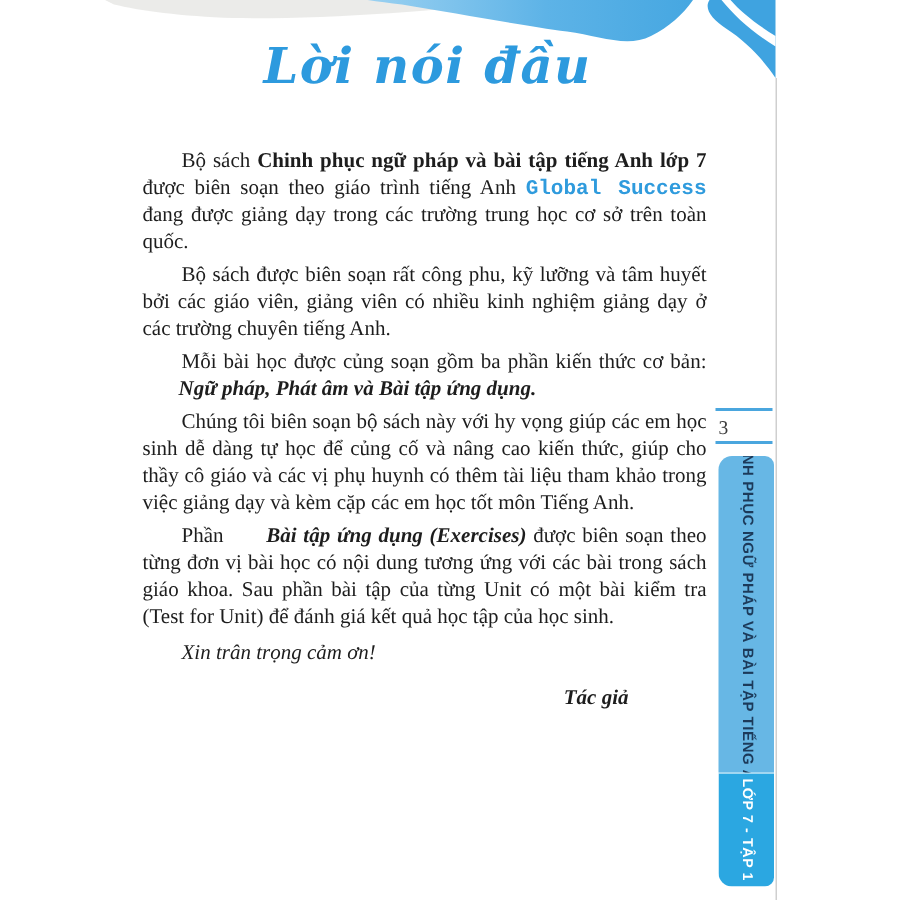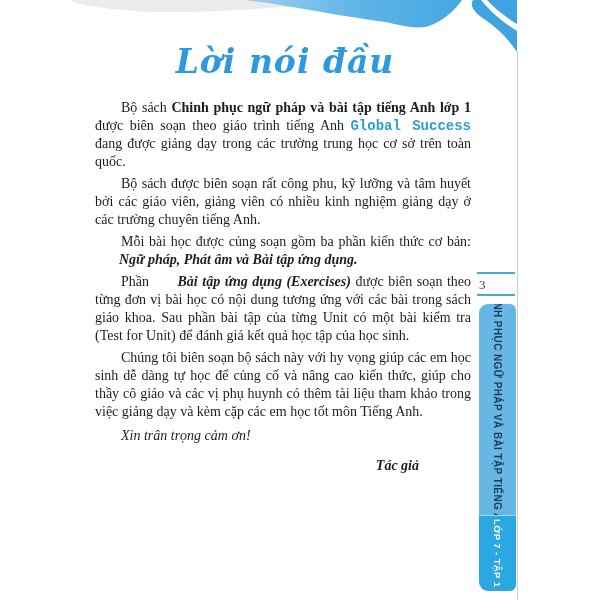--- a/index.html
+++ b/index.html
@@ -5,21 +5,21 @@
   html,body{margin:0;padding:0;}
   body{
     width:600px;height:600px;position:relative;overflow:hidden;
     background:#ffffff;
     font-family:"Liberation Serif", serif;
   }
   
   .header-art{position:absolute;top:0;left:0;width:600px;height:140px;pointer-events:none;}
   
   .title{
-    position:absolute;top:42px;left:95px;width:380px;margin:0;
+    position:absolute;top:24px;left:95px;width:380px;margin:0;
     text-align:center;
     font-family:"DejaVu Serif", serif;font-style:italic;font-weight:bold;
     font-size:33px;letter-spacing:1px;color:#2d9ade;
   }
   
   .bodytext{
     position:absolute;left:95px;top:99px;width:376px;
     font-size:14px;line-height:18px;color:#1d1d1d;
   }
   .para{margin:0 0 4px 0;text-align:justify;text-indent:26px;}
@@ -79,25 +79,25 @@
 
     <path d="M473,0 L517,0 L517,52 C509,40 498,28 484,19 C475,13 469,6 473,0 Z" fill="#3fa3e0"></path>
 
     <path d="M487,0 C494,8 504,16 517,24 L517,31 C501,21 490,11 481,0 Z" fill="#ffffff"></path>
   </svg>
 
   <h1 class="title">Lời nói đầu</h1>
 
   <div class="bodytext">
     <div id="paragraphs">
-        <p class="para"><span>Bộ sách </span><span class="b">Chinh phục ngữ pháp và bài tập tiếng Anh lớp 1</span><span> được biên soạn theo giáo trình tiếng Anh </span><span class="brand">Global Success</span><span> đang được giảng dạy trong các trường trung học cơ sở trên toàn quốc.</span></p>
+        <p class="para"><span>Bộ sách </span><span class="b">Chinh phục ngữ pháp và bài tập tiếng Anh lớp 7</span><span> được biên soạn theo giáo trình tiếng Anh </span><span class="brand">Global Success</span><span> đang được giảng dạy trong các trường trung học cơ sở trên toàn quốc.</span></p>
         <p class="para"><span>Bộ sách được biên soạn rất công phu, kỹ lưỡng và tâm huyết bởi các giáo viên, giảng viên có nhiều kinh nghiệm giảng dạy ở các trường chuyên tiếng Anh.</span></p>
         <p class="para"><span>Mỗi bài học được củng soạn gồm ba phần kiến thức cơ bản: </span><span class="bi">Ngữ pháp, Phát âm và Bài tập ứng dụng.</span></p>
+        <p class="para"><span>Chúng tôi biên soạn bộ sách này với hy vọng giúp các em học sinh dễ dàng tự học để củng cố và nâng cao kiến thức, giúp cho thầy cô giáo và các vị phụ huynh có thêm tài liệu tham khảo trong việc giảng dạy và kèm cặp các em học tốt môn Tiếng Anh.</span></p>
         <p class="para"><span>Phần </span><span class="bi">Bài tập ứng dụng (Exercises)</span><span> được biên soạn theo từng đơn vị bài học có nội dung tương ứng với các bài trong sách giáo khoa. Sau phần bài tập của từng Unit có một bài kiểm tra (Test for Unit) để đánh giá kết quả học tập của học sinh.</span></p>
-        <p class="para"><span>Chúng tôi biên soạn bộ sách này với hy vọng giúp các em học sinh dễ dàng tự học để củng cố và nâng cao kiến thức, giúp cho thầy cô giáo và các vị phụ huynh có thêm tài liệu tham khảo trong việc giảng dạy và kèm cặp các em học tốt môn Tiếng Anh.</span></p>
       </div>
     <p class="closing">Xin trân trọng cảm ơn!</p>
     <p class="signature">Tác giả</p>
   </div>
 
   <div class="pagenum-block">
     <div class="rule"></div>
     <div class="num">3</div>
     <div class="rule"></div>
   </div>

